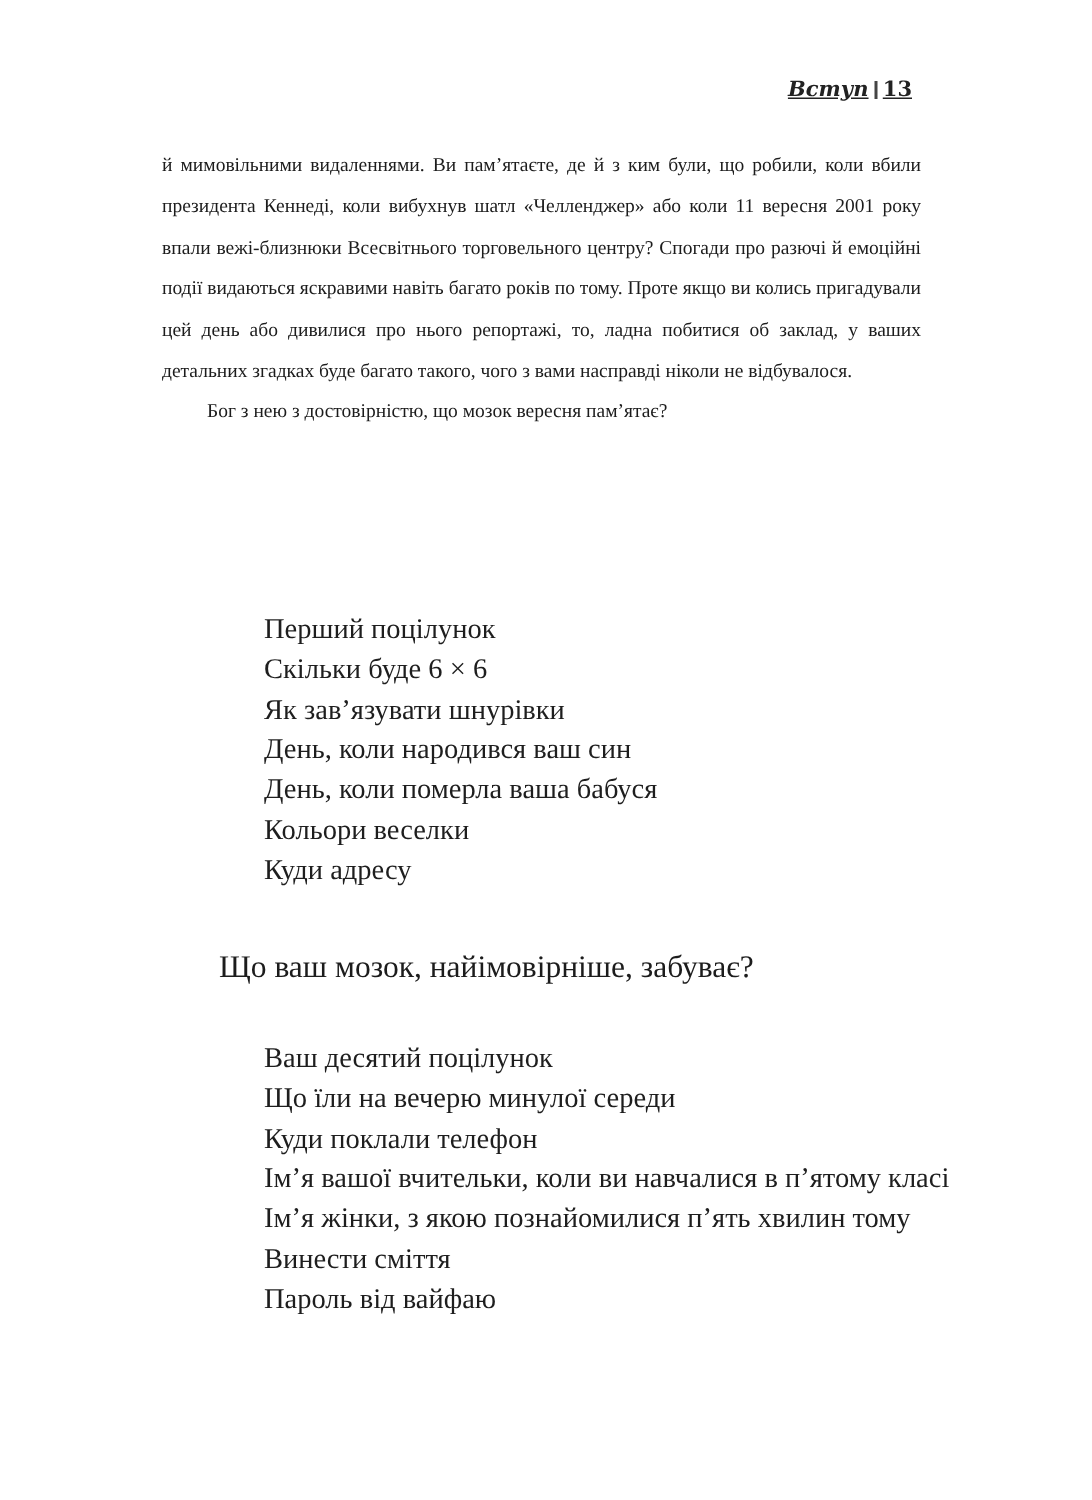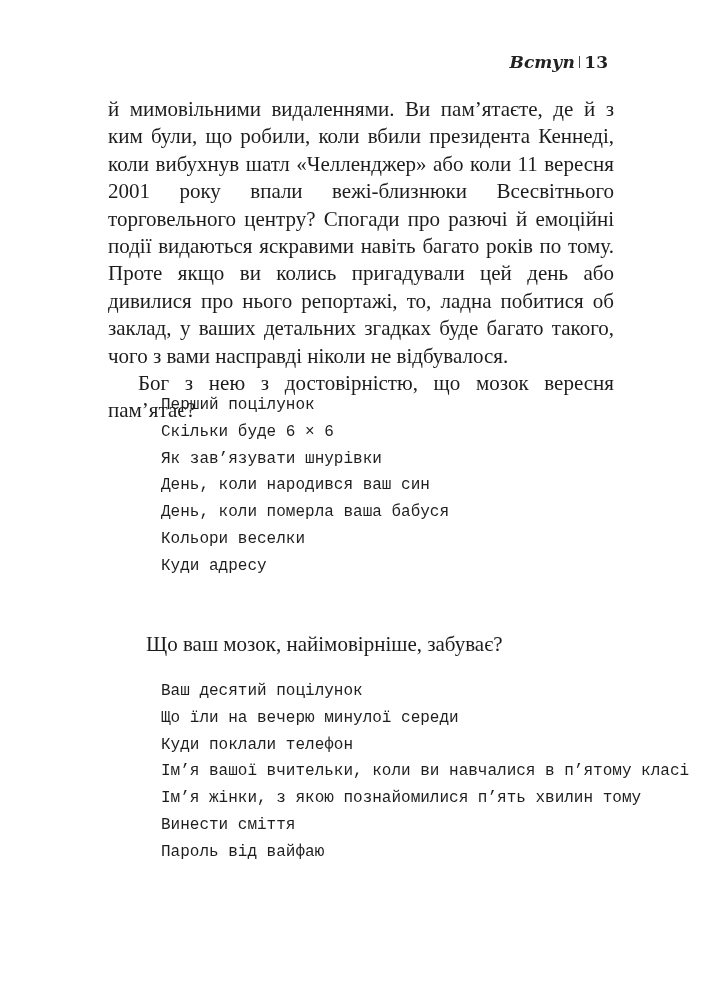--- a/index.html
+++ b/index.html
@@ -12,25 +12,26 @@
     height: 1000px;
     position: relative;
     overflow: hidden;
     color: #1e1e1e;
   }
   .running-head {
     position: absolute;
     top: 52px;
     right: 120px;
     font-family: "DejaVu Serif", serif;
-    font-size: 17px;
+    font-size: 14px;
     color: #222;
     display: flex;
     align-items: center;
     gap: 4px;
+    text-decoration: underline;
   }
   .running-head .section {
     font-style: italic;
     font-weight: bold;
   }
   .running-head .sep {
     display: inline-block;
     width: 1.5px;
     height: 12px;
     background: #444;
@@ -38,40 +39,40 @@
   .running-head .page-num {
     font-weight: bold;
     text-align: right;
   }
   .body-text {
     position: absolute;
     left: 108px;
     top: 96px;
     width: 506px;
     font-family: "Liberation Serif", serif;
-    font-size: 21px;
+    font-size: 13px;
     line-height: 27.4px;
     color: #1c1c1c;
   }
   .body-text p {
     margin: 0;
     text-align: justify;
     hyphens: manual;
   }
   .body-text p.indent {
     text-indent: 30px;
   }
   .list {
     position: absolute;
     left: 161px;
-    font-family: Liberation Mono, monospace;
-    font-size: 16px;
+    font-family: Liberation Serif, serif;
+    font-size: 19px;
     line-height: 26.8px;
     color: #1e1e1e;
-    margin: 0;
+    margin: 15px;
     padding: 0;
     list-style: none;
   }
   .list li {
     white-space: nowrap;
   }
   .list-remembered { top: 392px; }
   .list-forgotten { top: 678px; }
   .question {
     position: absolute;

